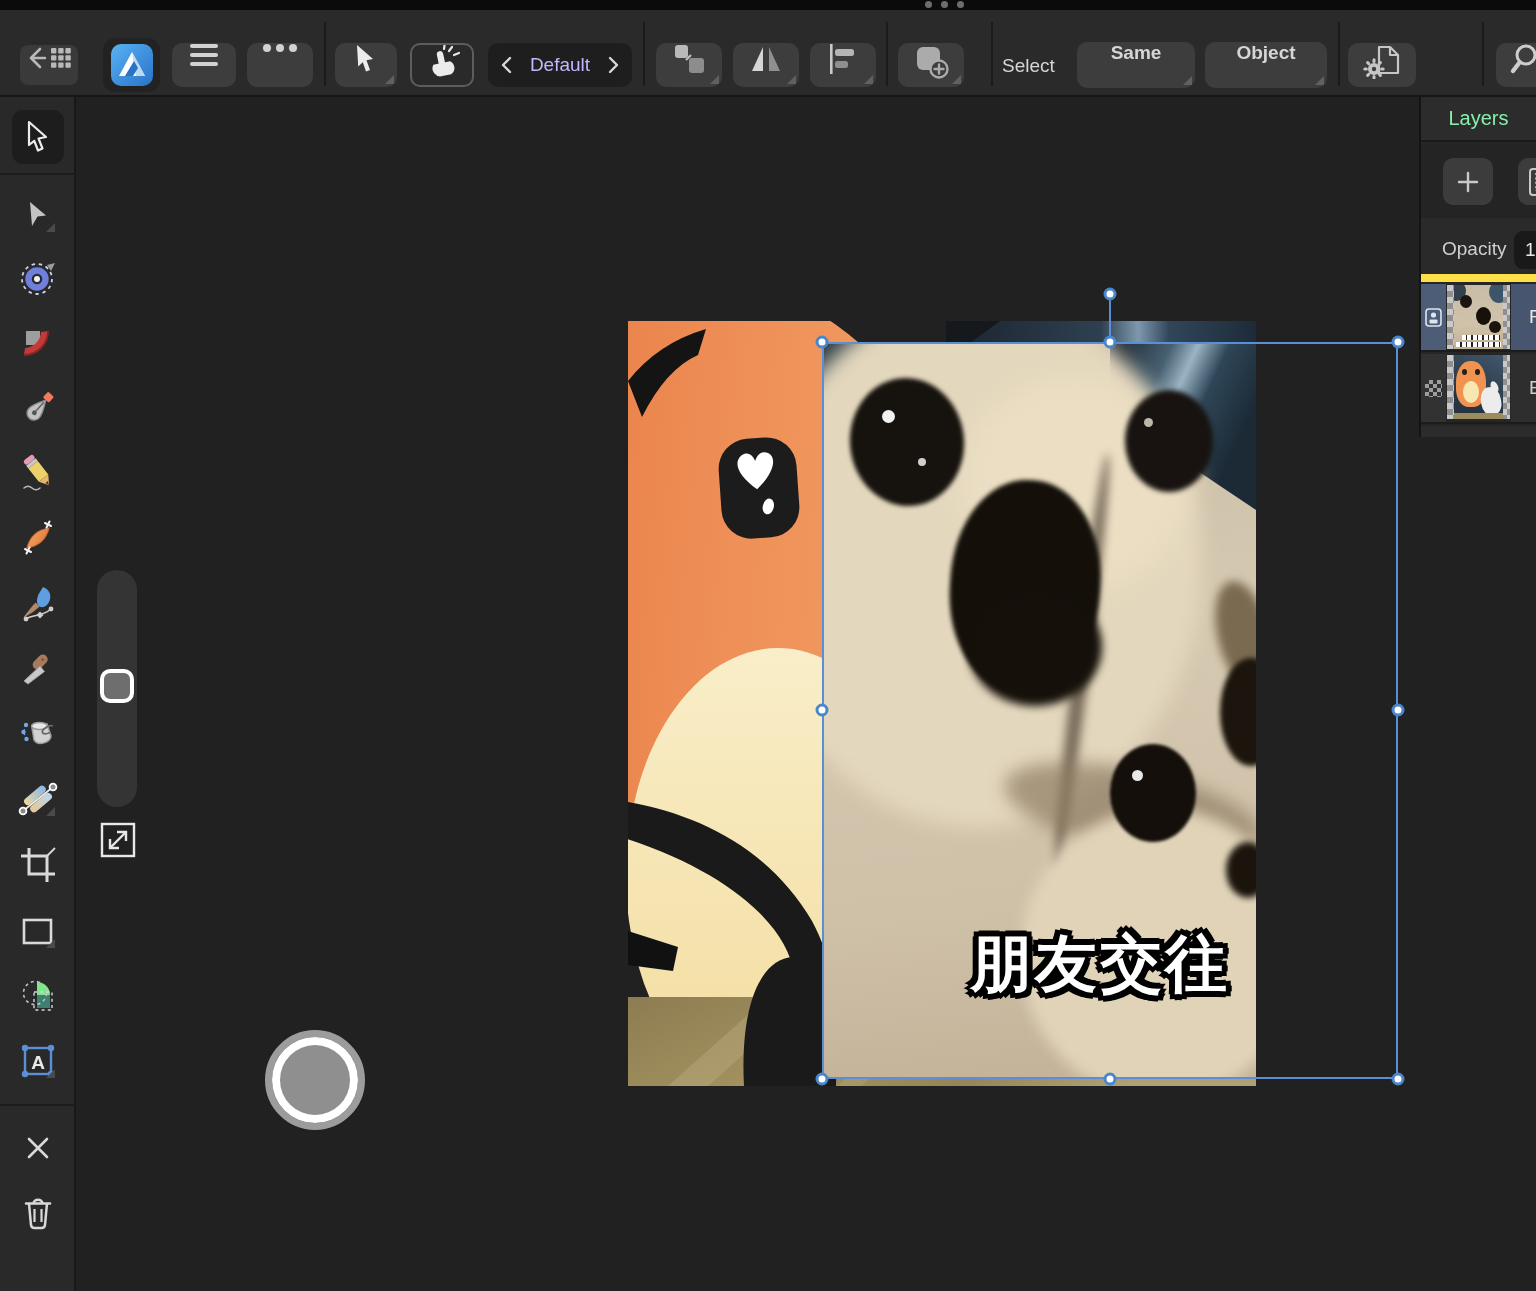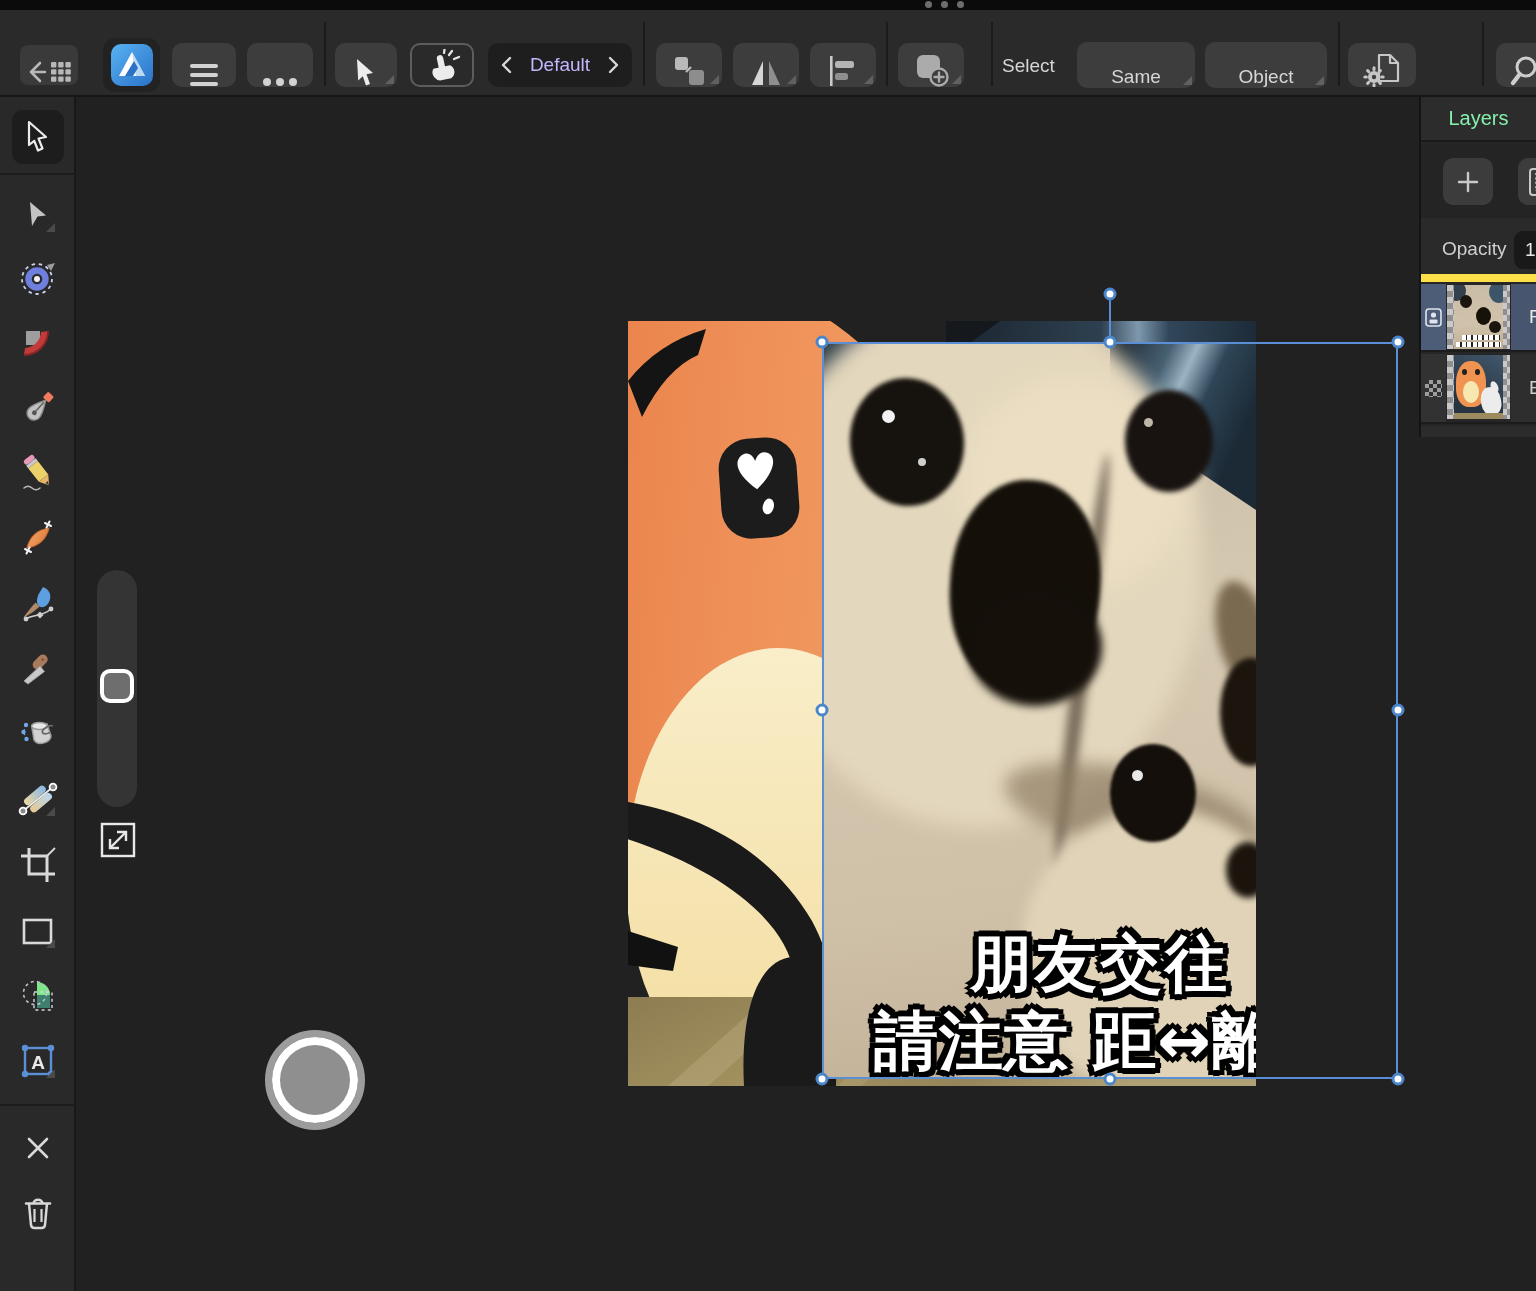--- a/index.html
+++ b/index.html
@@ -8,21 +8,21 @@
        background:#212121;font-family:"Liberation Sans","DejaVu Sans",sans-serif;
        -webkit-user-select:none;user-select:none;}
   .abs{position:absolute;}
   
   #sysbar{left:0;top:0;width:1536px;height:10px;background:#0b0b0b;}
   .sysdot{top:1px;width:7px;height:7px;border-radius:50%;background:#6d6d6d;}
   
   #toolbar{left:0;top:10px;width:1536px;height:87px;background:#2a2a2a;
            border-bottom:2px solid #161616;z-index:30;}
   .tbtn{position:absolute;top:33px;height:44px;background:#3d3d3d;border-radius:10px;
-        display:flex;align-items:flex-end;justify-content:center;}
+        display:flex;align-items:flex-start;justify-content:center;font-weight:bold;}
   .tsep{position:absolute;top:12px;height:64px;width:2px;background:#1b1b1b;}
   .tri{position:absolute;right:3px;bottom:3px;width:0;height:0;
        border-left:9px solid transparent;border-bottom:9px solid #606060;}
   .tri-dk{border-bottom-color:#4a4a4a;}
   .tlabel{color:#d6d6d6;font-size:19px;}
   
   #sidebar{left:0;top:97px;width:76px;height:1194px;background:#292929;
            border-right:2px solid #181818;z-index:30;}
   .tool{position:absolute;left:18px;width:40px;height:40px;}
   .sdiv{position:absolute;left:0;width:76px;height:2px;background:#1c1c1c;}
@@ -530,21 +530,20 @@
       <div class="pshape" style="left:180px;top:428px;width:262px;height:82px;background:#8d7c63;filter:blur(9px);
            transform:rotate(12deg);opacity:.7;"></div>
       <div class="pshape" style="left:198px;top:466px;width:282px;height:292px;background:#e0d3b8;filter:blur(7px);"></div>
       <div class="pshape" style="left:396px;top:238px;width:52px;height:112px;background:#7a6a50;filter:blur(5px);
            transform:rotate(-14deg);"></div>
       <div class="pshape" style="left:288px;top:402px;width:86px;height:98px;background:#140f0a;filter:blur(1.6px);"></div>
       <div class="pshape" style="left:310px;top:428px;width:11px;height:11px;background:#fff;opacity:.9;"></div>
       <div class="pshape" style="left:398px;top:316px;width:62px;height:108px;background:#1c150d;filter:blur(2.5px);"></div>
       <div class="pshape" style="left:404px;top:500px;width:44px;height:56px;background:#1a140c;filter:blur(3px);"></div>
       <div class="meme-text" style="right:26px;top:580px;font-size:62px;">朋友交往</div>
-      <div class="meme-text" style="left:52px;top:656px;font-size:64px;letter-spacing:1px;">請注意 距↔離</div>
     </div>
   </div>
 
   <div id="selection" class="abs">
     <div class="selrect"></div>
     <div id="rotstem"></div>
     <div class="handle" style="left:1110px;top:294px"></div>
     <div class="handle" style="left:822px;top:342px"></div>
     <div class="handle" style="left:1110px;top:342px"></div>
     <div class="handle" style="left:1398px;top:342px"></div>

